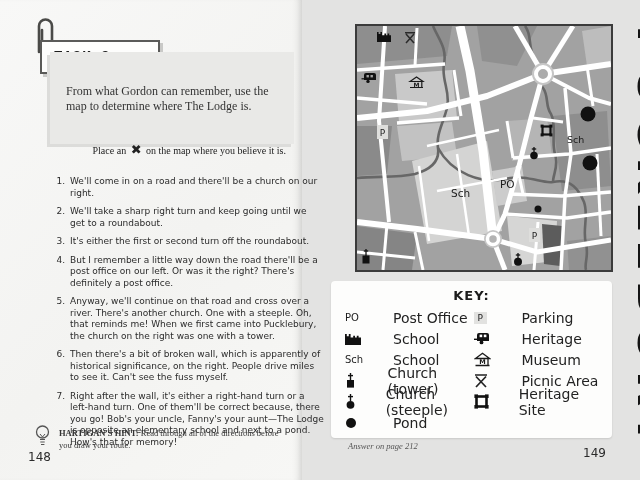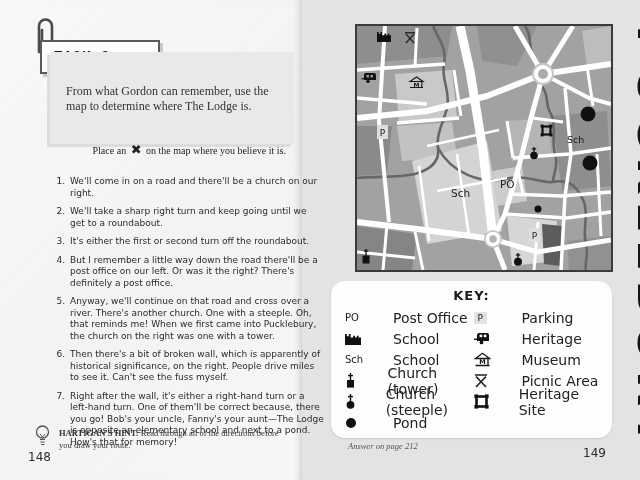--- a/index.html
+++ b/index.html
@@ -56,21 +56,21 @@
   .page-num.left{position:absolute;left:28px;top:450px;}
   
   .right-page{position:absolute;left:302px;top:0;width:338px;height:480px;}
   .map-frame{
     position:absolute;left:53px;top:24px;width:254px;height:244px;
     border:2px solid #3b3b3b;background:#a2a2a2;
   }
   .map-frame svg{display:block;}
   .key-box{
     position:absolute;left:29px;top:281px;width:281px;height:157px;
-    background:#fdfdfc;border-radius:14px;
+    background:#fdfdfc;border-radius:4px;
     box-shadow:0 1px 2px rgba(0,0,0,.12);
   }
   .key-title{
     text-align:center;font-weight:bold;font-size:13px;
     letter-spacing:1px;padding-top:7px;
   }
   .key-cols{display:flex;padding:4px 10px 0 14px;}
   .key-col{flex:1;}
   .key-row{display:flex;align-items:center;height:21px;}
   .key-sym{width:30px;display:flex;align-items:center;justify-content:flex-start;font-size:10px;font-weight:500;}

